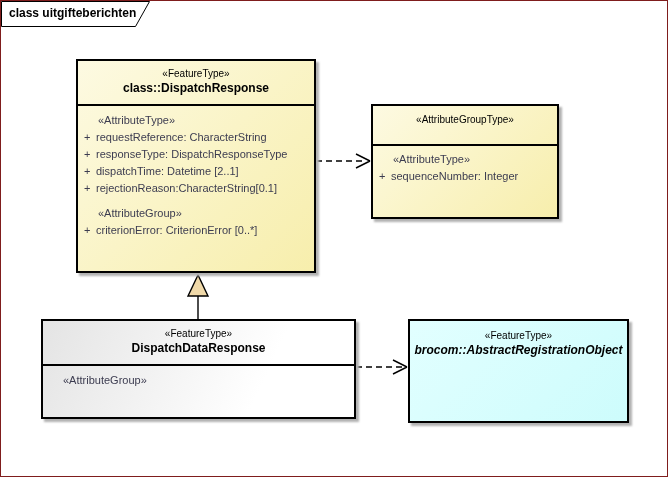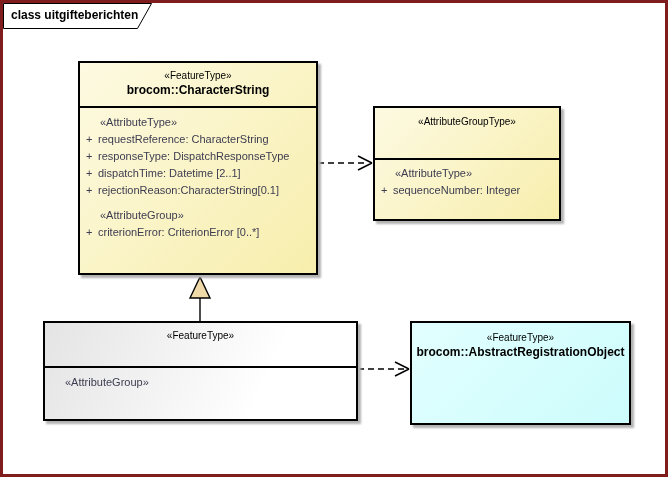--- a/index.html
+++ b/index.html
@@ -13,21 +13,21 @@
     --generalization-fill:#f0d9a9;
   }
   *{margin:0;padding:0;box-sizing:border-box;}
   body{
     font-family:"Liberation Sans","DejaVu Sans",sans-serif;
     background:#fff;
   }
   .frame{
     position:relative;
     width:668px;height:477px;
-    border:3px solid #7f1d1d;
+    border:1px solid #7f1d1d;
     background:#fff;
     overflow:hidden;
   }
   .overlay{
     position:absolute;left:0;top:0;width:668px;height:477px;
   }
   .tab-label{
     position:absolute;left:8px;top:5px;
     font-size:12px;font-weight:bold;color:#000;
     white-space:nowrap;
@@ -41,34 +41,34 @@
   .box-plain{background:linear-gradient(115deg,var(--plain-fill-dark) 0%,var(--plain-fill) 70%);}
   .box-cyan{background:linear-gradient(135deg,var(--abstract-fill-light) 0%,var(--abstract-fill) 100%);}
   .hdr{
     text-align:center;
     border-bottom:2px solid #000;
     overflow:hidden;
   }
   .hdr.no-sep{border-bottom:none;}
   .stereo{font-size:10px;color:#000;}
   .cname{font-size:12px;font-weight:bold;color:#000;padding-top:2px;}
-  .cname.italic{}
+  .cname.italic{font-style:italic;}
   .attrs{padding-top:6px;overflow:hidden;}
   .row{
     height:17px;line-height:17px;font-size:11px;
     color:var(--attribute-text);white-space:nowrap;overflow:hidden;
   }
   .row.head{padding-left:12px;margin-left:8px;}
   .row.gap{margin-top:8px;}
   .row .vis{display:inline-block;width:18px;padding-left:6px;}
   
   .c0{left:75px;top:58px;width:240px;height:214px;}
   .c0 .hdr{height:45px;padding-top:7px;}
   .c1{left:370px;top:103px;width:188px;height:115px;}
-  .c1 .hdr{height:52px;padding-top:8px;}
+  .c1 .hdr{height:40px;padding-top:8px;}
   .c1 .attrs{padding-top:5px;}
   .c2{left:40px;top:318px;width:315px;height:100px;}
   .c2 .hdr{height:45px;padding-top:7px;}
   .c3{left:407px;top:318px;width:221px;height:104px;}
   .c3 .hdr{height:100%;padding-top:9px;}
   
   .dep-line{stroke:#000;stroke-width:1.4;stroke-dasharray:6 4;fill:none;}
   .dep-arrow{stroke:#000;stroke-width:1.4;fill:none;}
   .gen-line{stroke:#000;stroke-width:1.4;fill:none;}
   .gen-tri{fill:var(--generalization-fill);stroke:#000;stroke-width:1.4;}
@@ -97,21 +97,21 @@
       <path class="dep-line" d="M 355 366 H 401"></path>
       <path class="dep-arrow" d="M 406 366 L 392 359 M 406 366 L 392 373"></path>
     </g>
   </svg>
 
   <div class="tab-label">class uitgifteberichten</div>
 
   <div class="uml-box box-yellow c0">
     <div class="hdr">
       <div class="stereo">«FeatureType»</div>
-      <div class="cname">brocom::CharacterString</div>
+      <div class="cname">class::DispatchResponse</div>
     </div>
     <div class="attrs">
       <div class="row head">«AttributeType»</div>
       <div class="row item"><span class="vis">+</span><span class="txt">requestReference: CharacterString</span></div>
       <div class="row item"><span class="vis">+</span><span class="txt">responseType: DispatchResponseType</span></div>
       <div class="row item"><span class="vis">+</span><span class="txt">dispatchTime: Datetime [2..1]</span></div>
       <div class="row item"><span class="vis">+</span><span class="txt">rejectionReason:CharacterString[0.1]</span></div>
       <div class="row head gap">«AttributeGroup»</div>
       <div class="row item"><span class="vis">+</span><span class="txt">criterionError: CriterionError [0..*]</span></div>
     </div>
@@ -123,20 +123,21 @@
     </div>
     <div class="attrs">
       <div class="row head">«AttributeType»</div>
       <div class="row item"><span class="vis">+</span><span class="txt">sequenceNumber: Integer</span></div>
     </div>
   </div>
 
   <div class="uml-box box-plain c2">
     <div class="hdr">
       <div class="stereo">«FeatureType»</div>
+      <div class="cname">DispatchDataResponse</div>
     </div>
     <div class="attrs">
       <div class="row head">«AttributeGroup»</div>
     </div>
   </div>
 
   <div class="uml-box box-cyan c3">
     <div class="hdr no-sep">
       <div class="stereo">«FeatureType»</div>
       <div class="cname italic">brocom::AbstractRegistrationObject</div>

